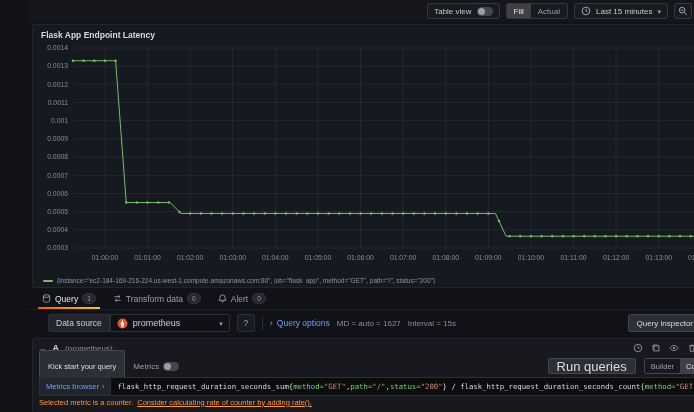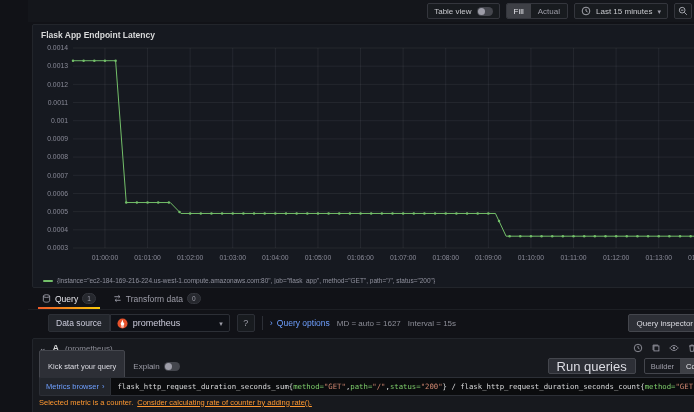--- a/index.html
+++ b/index.html
@@ -265,20 +265,30 @@
     </div>
     <div class="tab">
       <span class="ticon">
         <svg width="9" height="9" viewBox="0 0 10 10">
             <path d="M1.5 3h6M6 1.5L7.7 3 6 4.5M8.5 7h-6M4 5.5L2.3 7 4 8.5" fill="none" stroke="currentColor" stroke-width="1"></path>
           </svg>
       </span>
       <span>Transform data</span>
       <span class="badge">0</span>
     </div>
+    <div class="tab">
+      <span class="ticon">
+        <svg width="9" height="9" viewBox="0 0 10 10">
+            <path d="M5 1a2.8 2.8 0 0 1 2.8 2.8v1.7L9 7H1l1.2-1.5V3.8A2.8 2.8 0 0 1 5 1z" fill="none" stroke="currentColor" stroke-width="1"></path>
+            <path d="M4 8a1 1 0 0 0 2 0" fill="none" stroke="currentColor" stroke-width="1"></path>
+          </svg>
+      </span>
+      <span>Alert</span>
+      <span class="badge">0</span>
+    </div>
   </div>
 
   <div class="ds-row">
     <span class="ds-label">Data source</span>
     <div class="ds-select">
       <span style="display:flex">
         <svg width="11" height="11" viewBox="0 0 12 12">
             <circle cx="6" cy="6" r="5.5" fill="#e6522c"></circle>
             <path d="M6 1.8c.8 1.1.3 1.9.9 2.7.4.6 1.1 1 1.1 1.9a2 2 0 0 1-4 0c0-.7.4-1.2.7-1.8.4-.7.9-1.7 1.3-2.8z" fill="#fff"></path>
             <rect x="4.3" y="8.3" width="3.4" height="0.9" fill="#fff"></rect>
@@ -328,21 +338,21 @@
               <path d="M2.5 3.5h7M4.5 3.5v-1h3v1M3.5 3.5l.6 6.5h3.8l.6-6.5" fill="none" stroke="currentColor" stroke-width="1"></path>
             </svg>
         </span>
         <span class="drag">||</span>
       </span>
     </div>
 
     <div class="qactions">
       <button class="btn" style="height:33px;font-size:7.5px">Kick start your query</button>
       <span class="explain">
-        <span>Explain</span>
+        <span>Metrics</span>
         <span class="switch"></span>
       </span>
       <span class="push" style="display:flex;align-items:center;gap:8px">
         <button class="btn" style="height:16px;font-size:13px">Run queries</button>
         <span class="code-group">
           <span class="seg">Builder</span>
           <span class="seg active">Code</span>
         </span>
       </span>
     </div>

